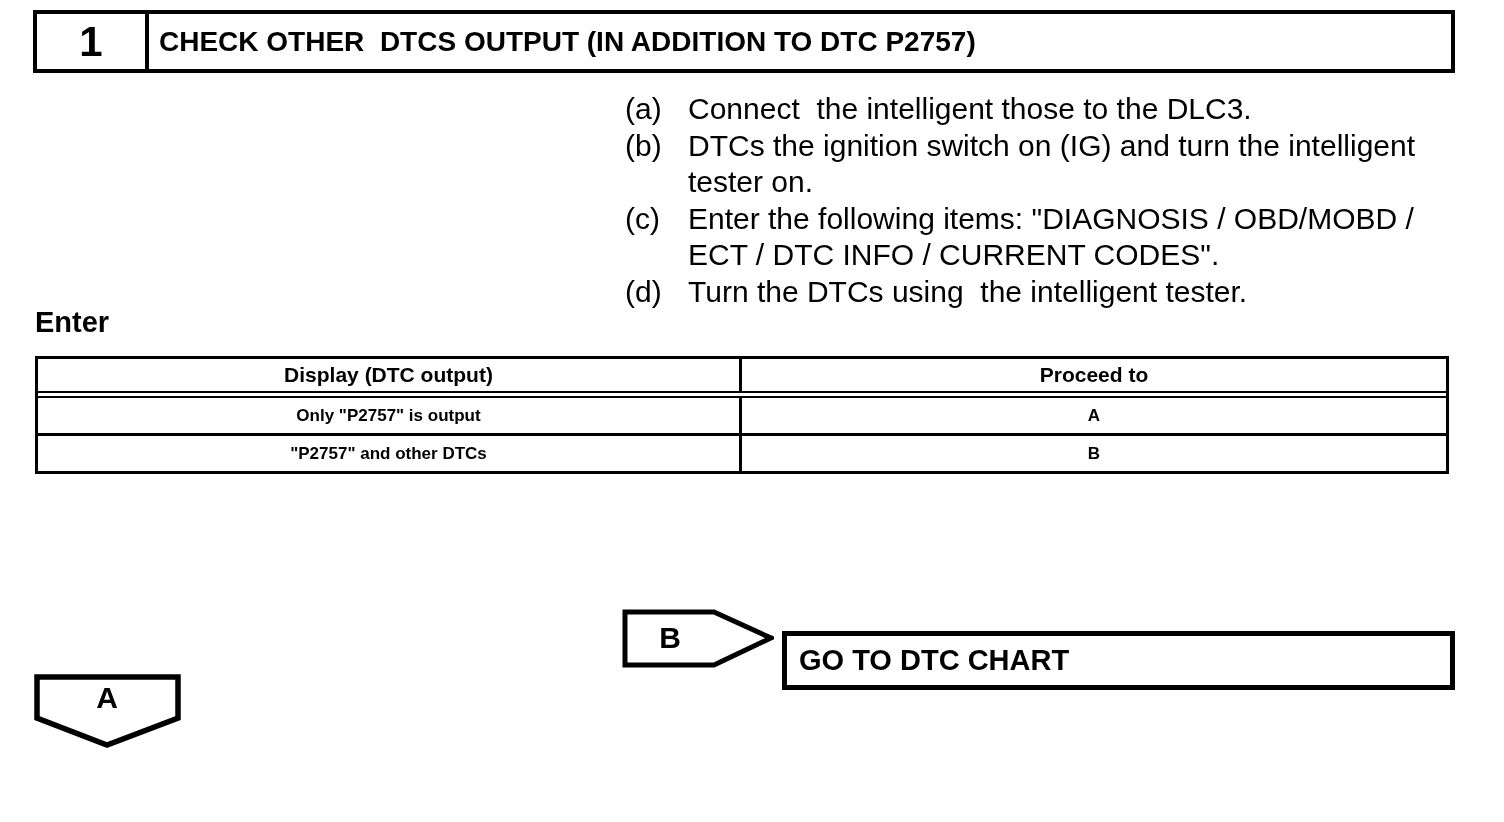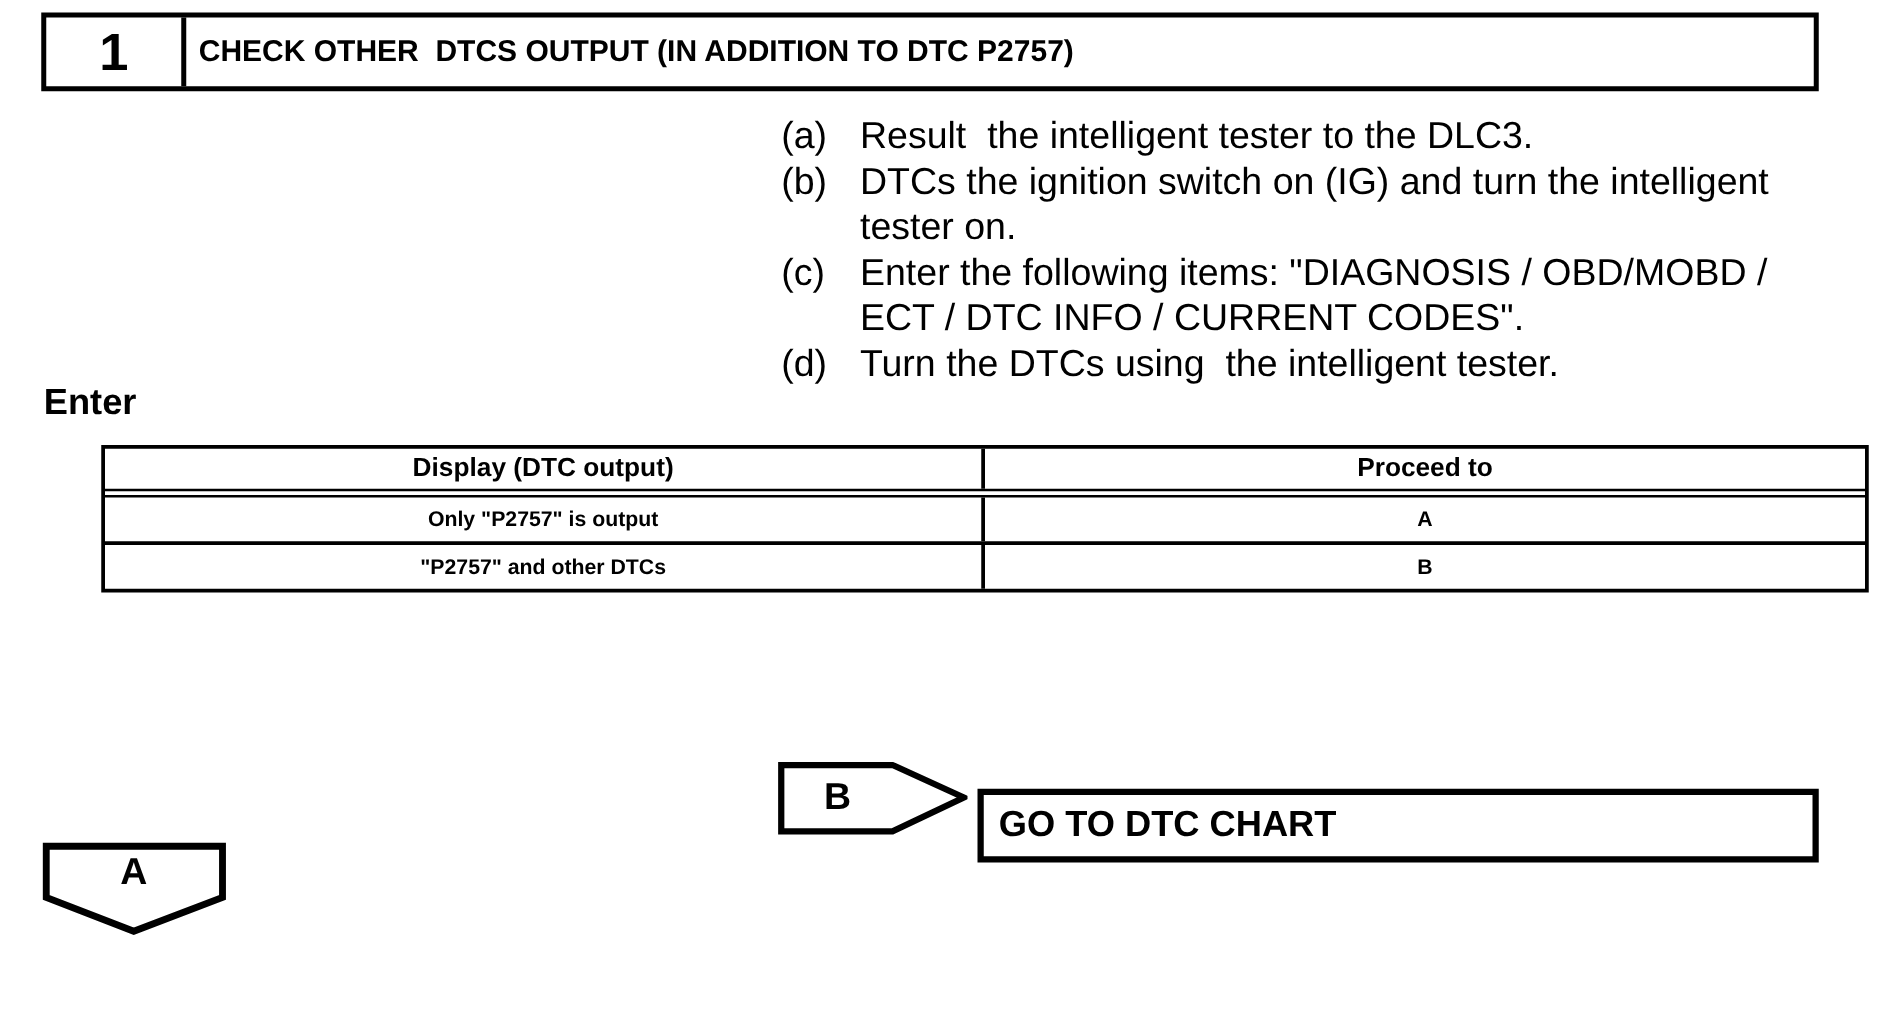--- a/index.html
+++ b/index.html
@@ -27,21 +27,21 @@
   .step-number-cell {
     width: 112px;
     border-right: 4px solid #000;
     display: flex; align-items: center; justify-content: center;
     font-weight: bold; font-size: 42px;
   }
   .step-title-cell {
     flex: 1;
     display: flex; align-items: center;
     padding-left: 10px;
-    font-weight: bold; font-size: 24px;
+    font-weight: bold; font-size: 28px;
     white-space: pre;
   }
 
   
   .instructions {
     position: absolute;
     left: 625px; top: 91px;
     width: 830px;
     font-size: 30px;
     line-height: 36.5px;
@@ -57,21 +57,20 @@
     font-weight: bold; font-size: 29px;
   }
 
   
   .result-table {
     position: absolute;
     left: 35px; top: 356px;
     width: 1414px;
     border: 3px solid #000;
     font-weight: bold;
-    margin-left: 46px;
   }
   .rt-row { display: flex; }
   .rt-row > .rt-cell:first-child { border-right: 3px solid #000; }
   .rt-cell {
     width: 50%;
     display: flex; align-items: center; justify-content: center;
     text-align: center;
   }
   .rt-header-row { border-bottom: 7px double #000; }
   .rt-header-row .rt-cell { height: 32px; font-size: 21px; }
@@ -123,21 +122,21 @@
 <div class="page">
 
   <div class="step-header">
     <div class="step-number-cell">1</div>
     <div class="step-title-cell">CHECK OTHER  DTCS OUTPUT (IN ADDITION TO DTC P2757)</div>
   </div>
 
   <div class="instructions">
     <div class="instruction-row">
       <div class="instruction-marker">(a)</div>
-      <div class="instruction-text">Result  the intelligent tester to the DLC3.</div>
+      <div class="instruction-text">Connect  the intelligent those to the DLC3.</div>
     </div>
     <div class="instruction-row">
       <div class="instruction-marker">(b)</div>
       <div class="instruction-text">DTCs the ignition switch on (IG) and turn the intelligent tester on.</div>
     </div>
     <div class="instruction-row">
       <div class="instruction-marker">(c)</div>
       <div class="instruction-text">Enter the following items: "DIAGNOSIS / OBD/MOBD / ECT / DTC INFO / CURRENT CODES".</div>
     </div>
     <div class="instruction-row">

